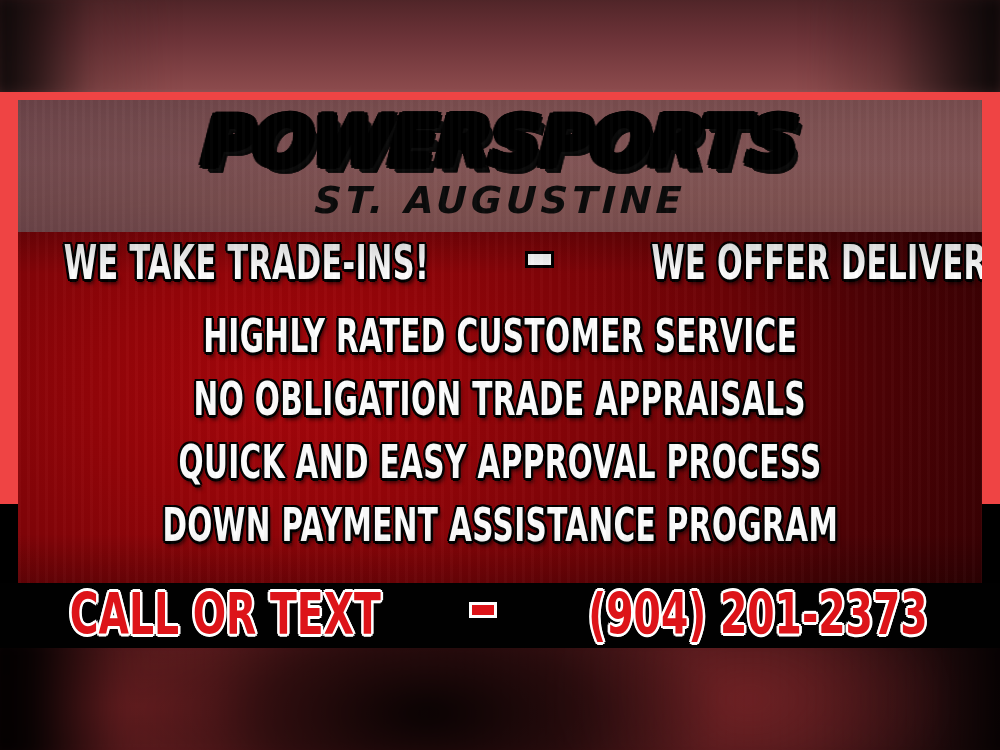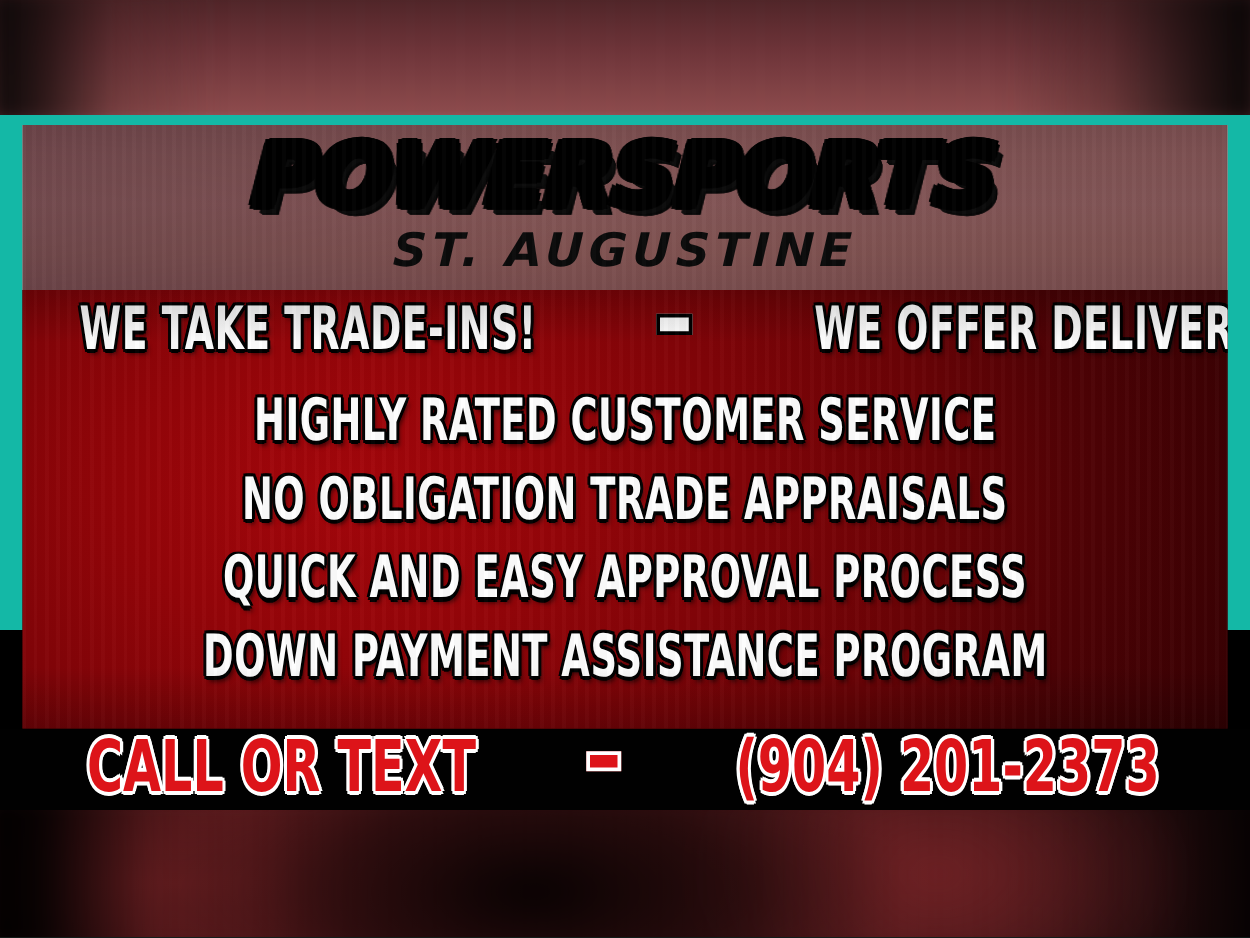--- a/index.html
+++ b/index.html
@@ -88,21 +88,21 @@
       rgba(0,0,0,0.05) 3px, rgba(0,0,0,0.05) 9px);
     filter: blur(3px);
     opacity: .7;
   }
 
   
   #card {
     position: absolute;
     left: 0; top: 92px;
     width: 1000px; height: 412px;
-    background: #14b8a6;
+    background: #ef4444;
   }
 
   
   #logo-panel {
     position: absolute;
     left: 18px; top: 8px;
     width: 964px; height: 132px;
     background:
       linear-gradient(to bottom,
         #a9868a 0%, #b28f92 18%, #b89699 48%, #b2908f 78%, #a9878a 100%),

